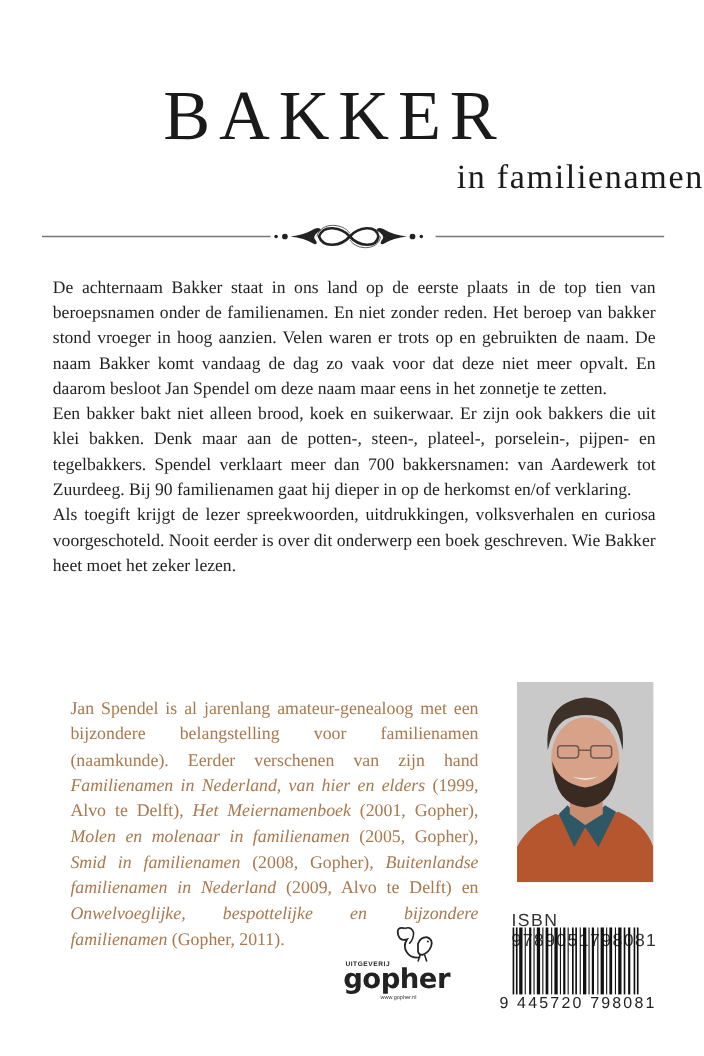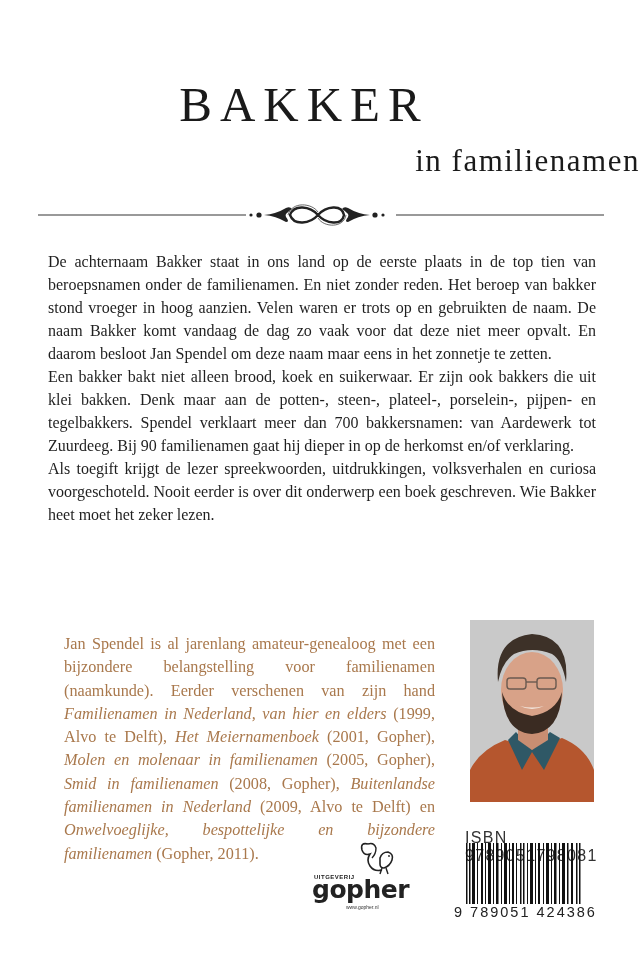--- a/index.html
+++ b/index.html
@@ -2,21 +2,21 @@
 <html><head>
   <meta charset="utf-8">
   <style>
     html, body { margin: 0; padding: 0; }
     body {
       width: 640px; height: 960px; background: #ffffff; position: relative; overflow: hidden;
       font-family: "Liberation Serif", "DejaVu Serif", serif; color: #1e1e1e;
     }
     .title {
       position: absolute; left: 0; width: 608px; top: 70px; text-align: center;
-      font-size: 49px; letter-spacing: 8px; line-height: 70px; color: #1a1a1a; font-weight: normal;
+      font-size: 64px; letter-spacing: 8px; line-height: 70px; color: #1a1a1a; font-weight: normal;
     }
     .subtitle {
       position: absolute; left: 0; width: 640px; top: 143px; text-align: right;
       font-size: 31px; letter-spacing: 1.5px; line-height: 36px; color: #1a1a1a;
     }
     .divider { position: absolute; left: 38px; top: 200px; width: 566px; height: 30px; }
     .body-text {
       position: absolute; left: 48px; top: 250px; width: 548px;
       font-size: 16px; line-height: 23px; text-align: justify; color: #1f1f1f;
     }
@@ -148,15 +148,15 @@
       <rect x="88" y="0" width="1" height="62"></rect>
       <rect x="91" y="0" width="2.5" height="62"></rect>
       <rect x="96" y="0" width="1" height="62"></rect>
       <rect x="99" y="0" width="3" height="62"></rect>
       <rect x="104" y="0" width="1.5" height="62"></rect>
       <rect x="108" y="0" width="2" height="62"></rect>
       <rect x="113" y="0" width="1.5" height="74"></rect>
       <rect x="116" y="0" width="1.5" height="74"></rect>
     </g>
   </svg>
-  <div class="barcode-num"><span>9 789051 424386</span></div>
+  <div class="barcode-num"><span>9 445720 798081</span></div>
 
 </div>
 
 </body></html>

